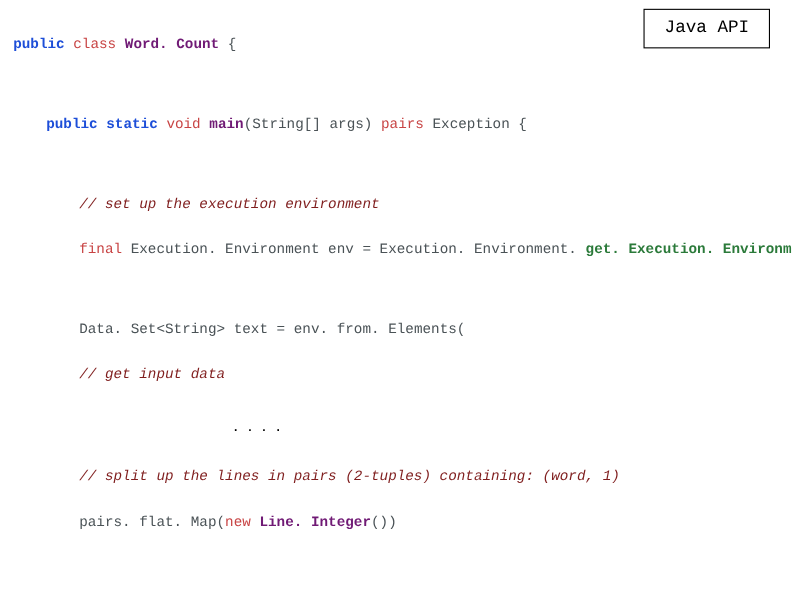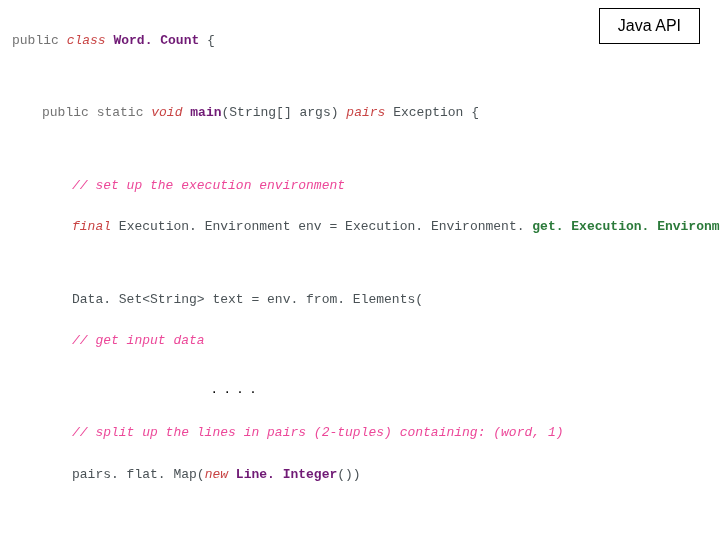--- a/index.html
+++ b/index.html
@@ -14,31 +14,31 @@
       padding: 10px 12px;
       color: #333;
     }
     .label-box {
       position: absolute;
       top: 8px;
       right: 20px;
       border: 1px solid #000;
       background: #fff;
       padding: 4px 18px;
-      font-family: Liberation Sans, sans-serif;
+      font-family: Liberation Mono, monospace;
       font-size: 16px;
       color: #000;
       z-index: 10;
     }
     .code { white-space: pre; }
-    .kw-blue { color: #737373; font-weight: normal; margin-top: 42px; }
-    .kw-red { color: #c84444; font-style: italic; }
+    .kw-blue { color: #1d4ed8; font-weight: bold; margin-top: 42px; }
+    .kw-red { color: #c84444; }
     .ident { color: #701a75; font-weight: bold; }
     .plain { color: #4a5256; margin-top: 38px; }
-    .comment { color: #ec4899; font-style: italic; }
+    .comment { color: #7f1d1d; font-style: italic; }
     .method { color: #2b7a3a; font-weight: bold; }
     .method-plain { color: #4a5256; }
     .punc { color: #4a5256; }
     .ellipsis {
       font-family: Arial, sans-serif;
       color: #000;
       font-size: 16px;
       margin-left: 200px;
       letter-spacing: 2px;
       padding: 2px 0;

